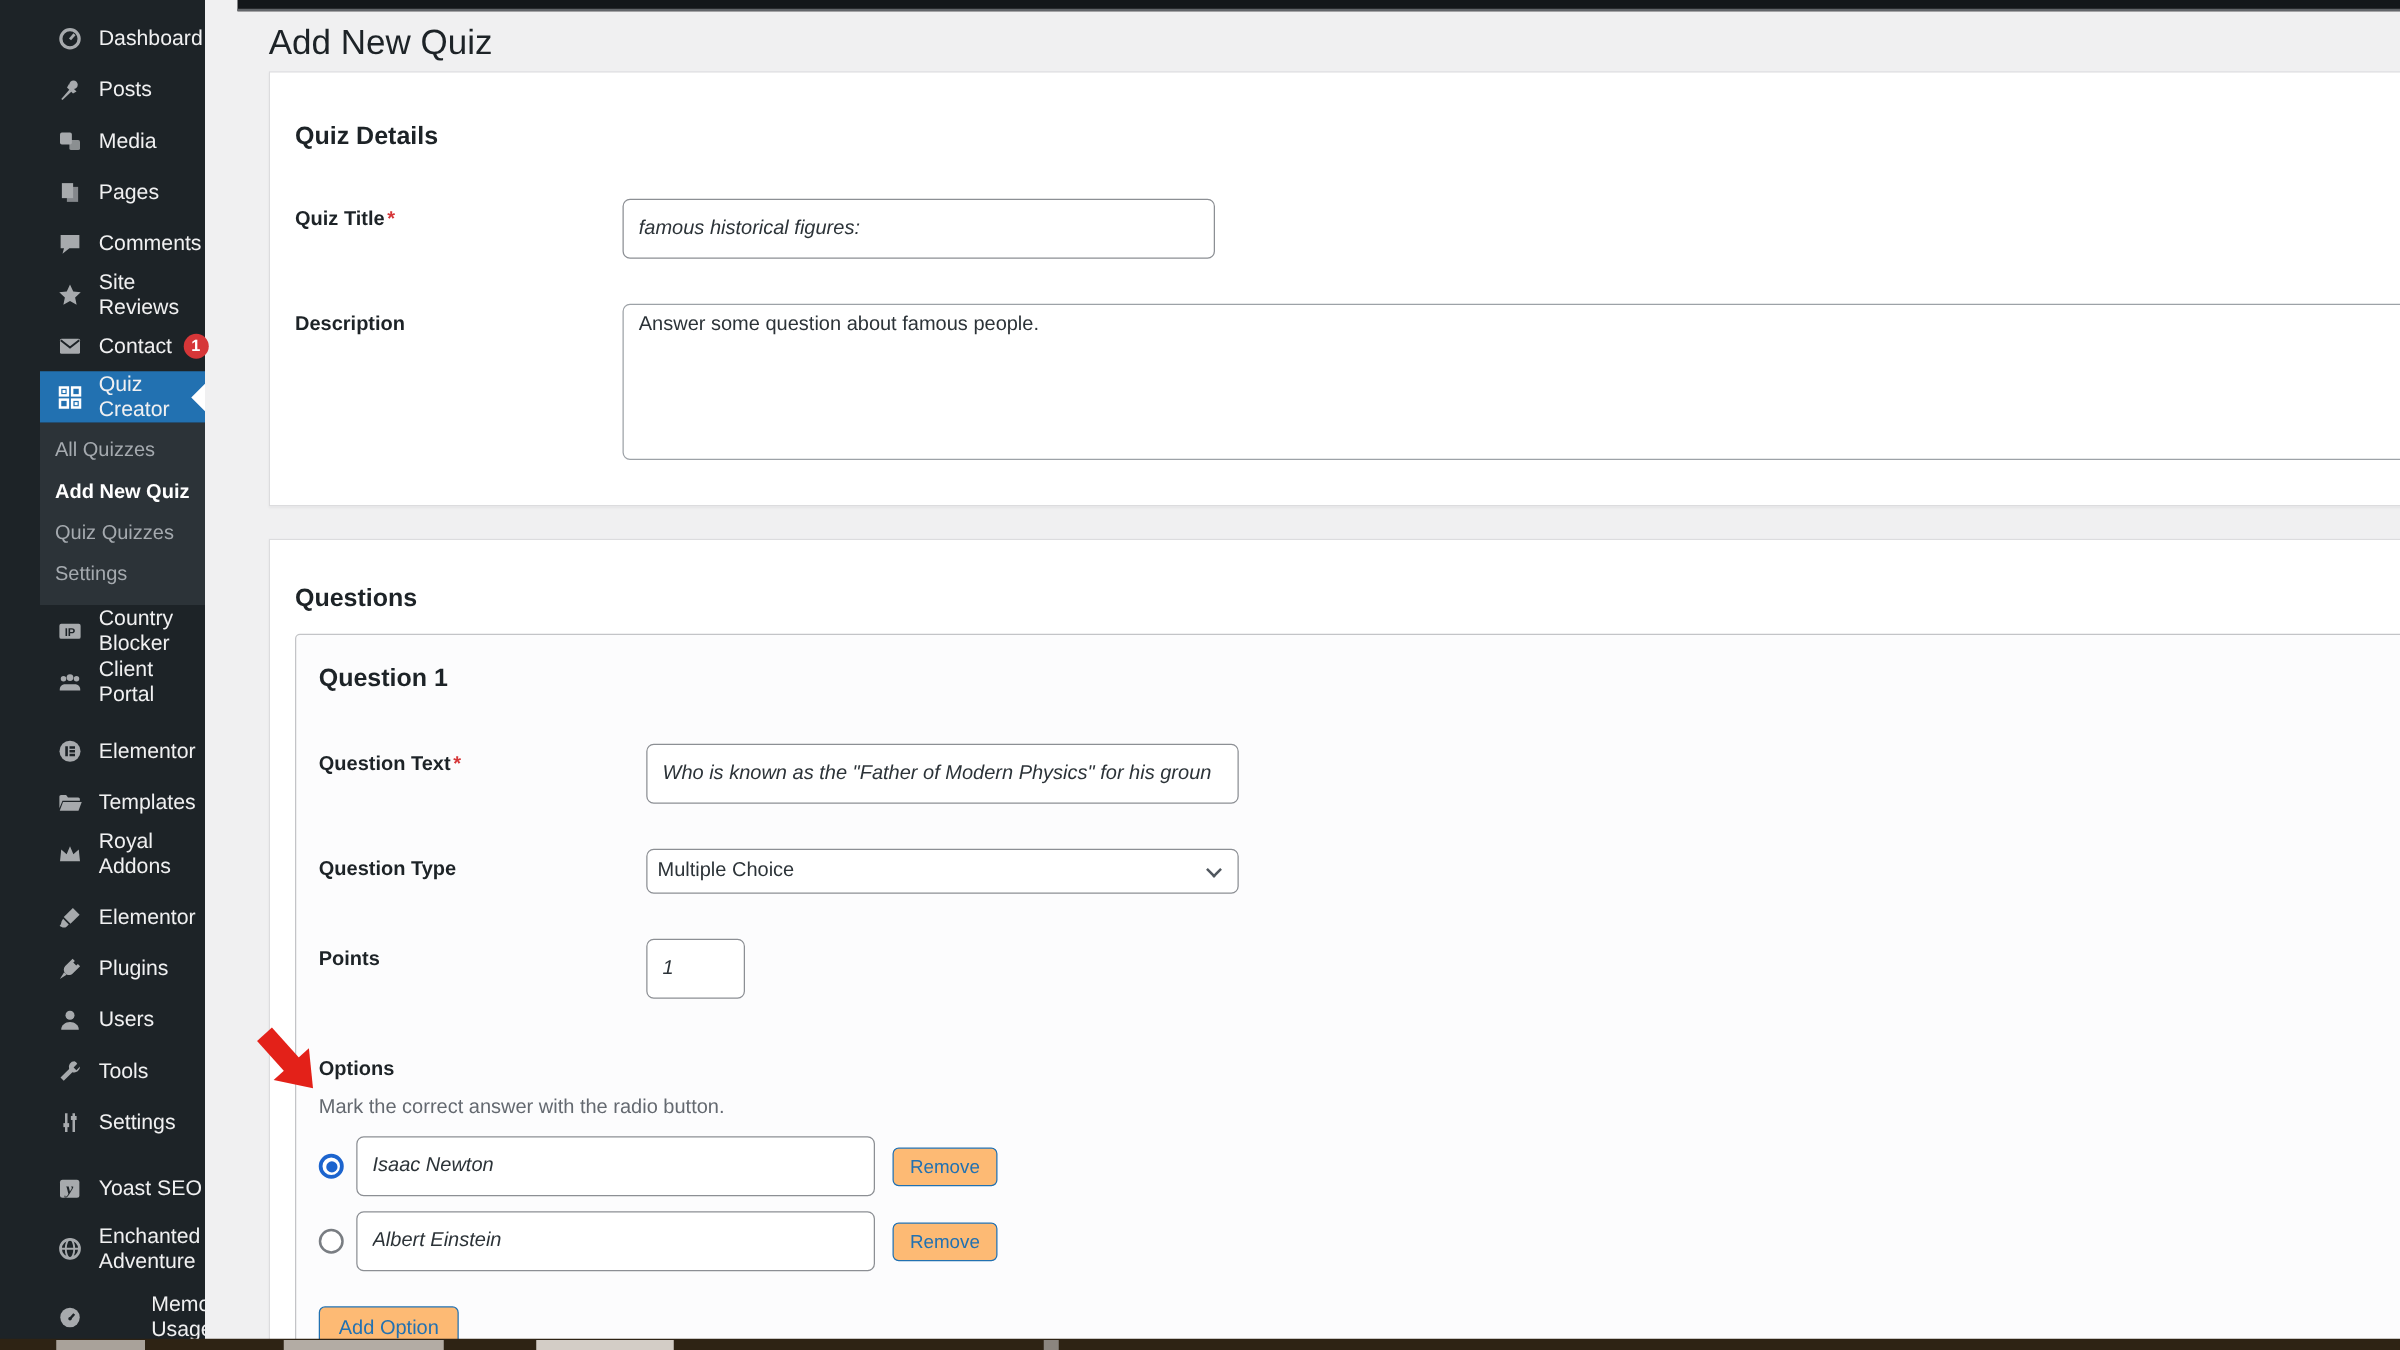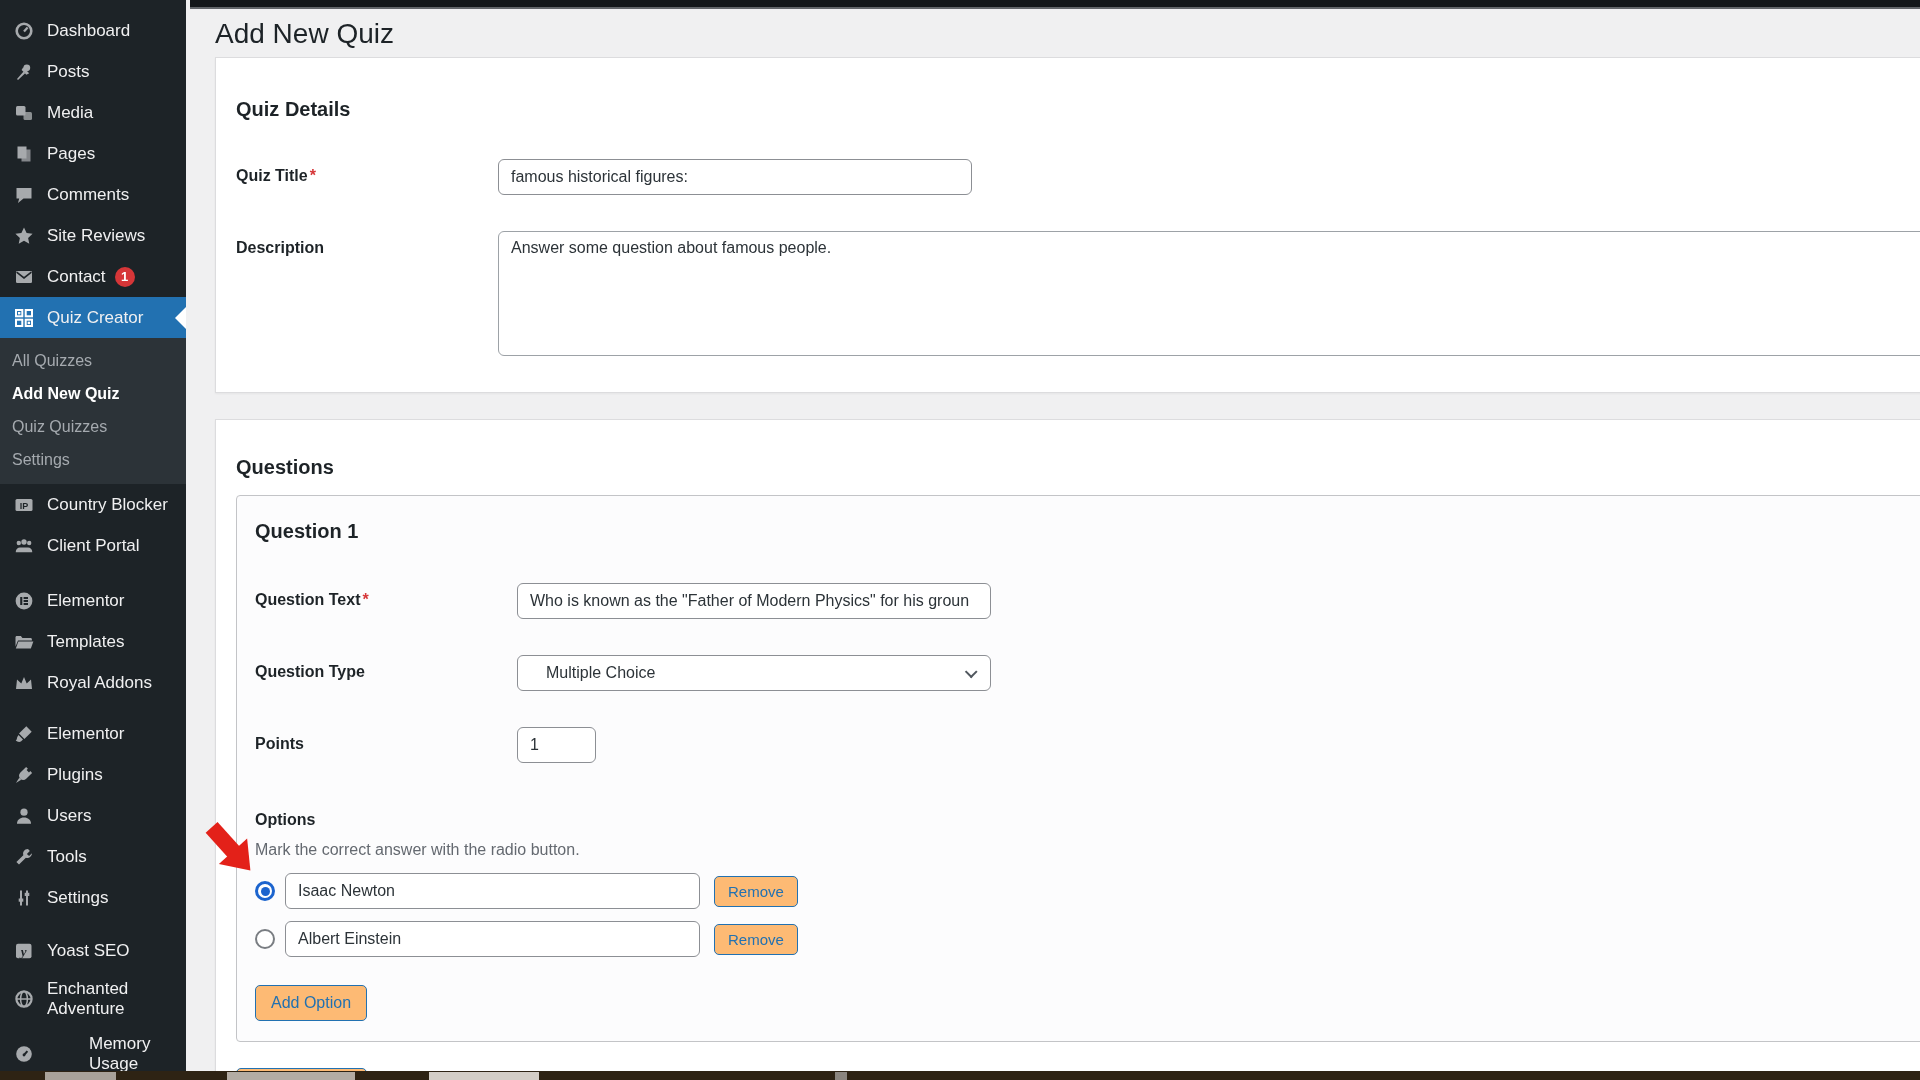--- a/index.html
+++ b/index.html
@@ -5,22 +5,22 @@
   * { margin:0; padding:0; box-sizing:border-box; }
   html,body { width:1920px; height:1080px; overflow:hidden; }
   body {
     font-family:"Liberation Sans", sans-serif;
     background:#f0f0f1;
     position:relative;
     color:#1d2327;
   }
   
   .sidebar {
-    position:absolute; left:0; top:0; width:186px; height:1080px;
-    background:#1d2327; color:#f0f0f1; z-index:5;
+    position:absolute; left:0; top:0; width:164px; height:1080px;
+    background:#1d2327; color:#f0f0f1; z-index:5;padding-left:32px;
   }
   .sb-item {
     position:relative; display:flex; align-items:center;
     height:41px; padding-left:14px; cursor:pointer;
     font-size:17px; color:#f0f0f1;
   }
   .sb-item .ico { width:22px; height:20px; margin-right:11px; color:#a7aaad; flex:0 0 22px; display:flex; align-items:center; }
   .sb-item .ico svg { width:20px; height:20px; fill:currentColor; }
   .sb-item.active { background:#2271b1; }
   .sb-item.active .ico { color:#fff; }
@@ -57,26 +57,26 @@
   .card-2 h2 { margin-bottom:16px; }
   .frow { display:flex; align-items:flex-start; margin-bottom:36px; }
   .frow:last-child { margin-bottom:0; }
   .frow > label { width:262px; flex:0 0 262px; font-size:16px; font-weight:600; padding-top:8px; color:#1d2327; }
   .req { color:#d63638; font-weight:600; margin-left:2px; }
   input.txt, .select, textarea.txt {
     font-family:"Liberation Sans", sans-serif;
     font-size:16px; color:#2c3338; background:#fff;
     border:1px solid #8c8f94; border-radius:6px;
   }
-  input.txt { height:36px; width:474px; padding:0 12px; }
+  input.txt { height:48px; width:474px; padding:0 12px;font-style:italic; }
   textarea.txt { width:1560px; height:125px; padding:7px 12px; resize:none; border-color:#9da2a7; }
   input.pts { width:79px; }
   .select {
     position:relative; width:474px; height:36px;
-    display:flex; align-items:center; padding:0 34px 0 28px; cursor:pointer;
+    display:flex; align-items:center; padding:0 34px 0 8px; cursor:pointer;
   }
   .chev {
     position:absolute; right:15px; top:12px; width:9px; height:9px;
     border-right:2px solid #50575e; border-bottom:2px solid #50575e;
     transform:rotate(45deg) translateY(-1px);
   }
   
   .qbox {
     margin-top:16px; width:1940px; background:#fcfcfd;
     border:1px solid #c3c4c7; border-radius:4px;

